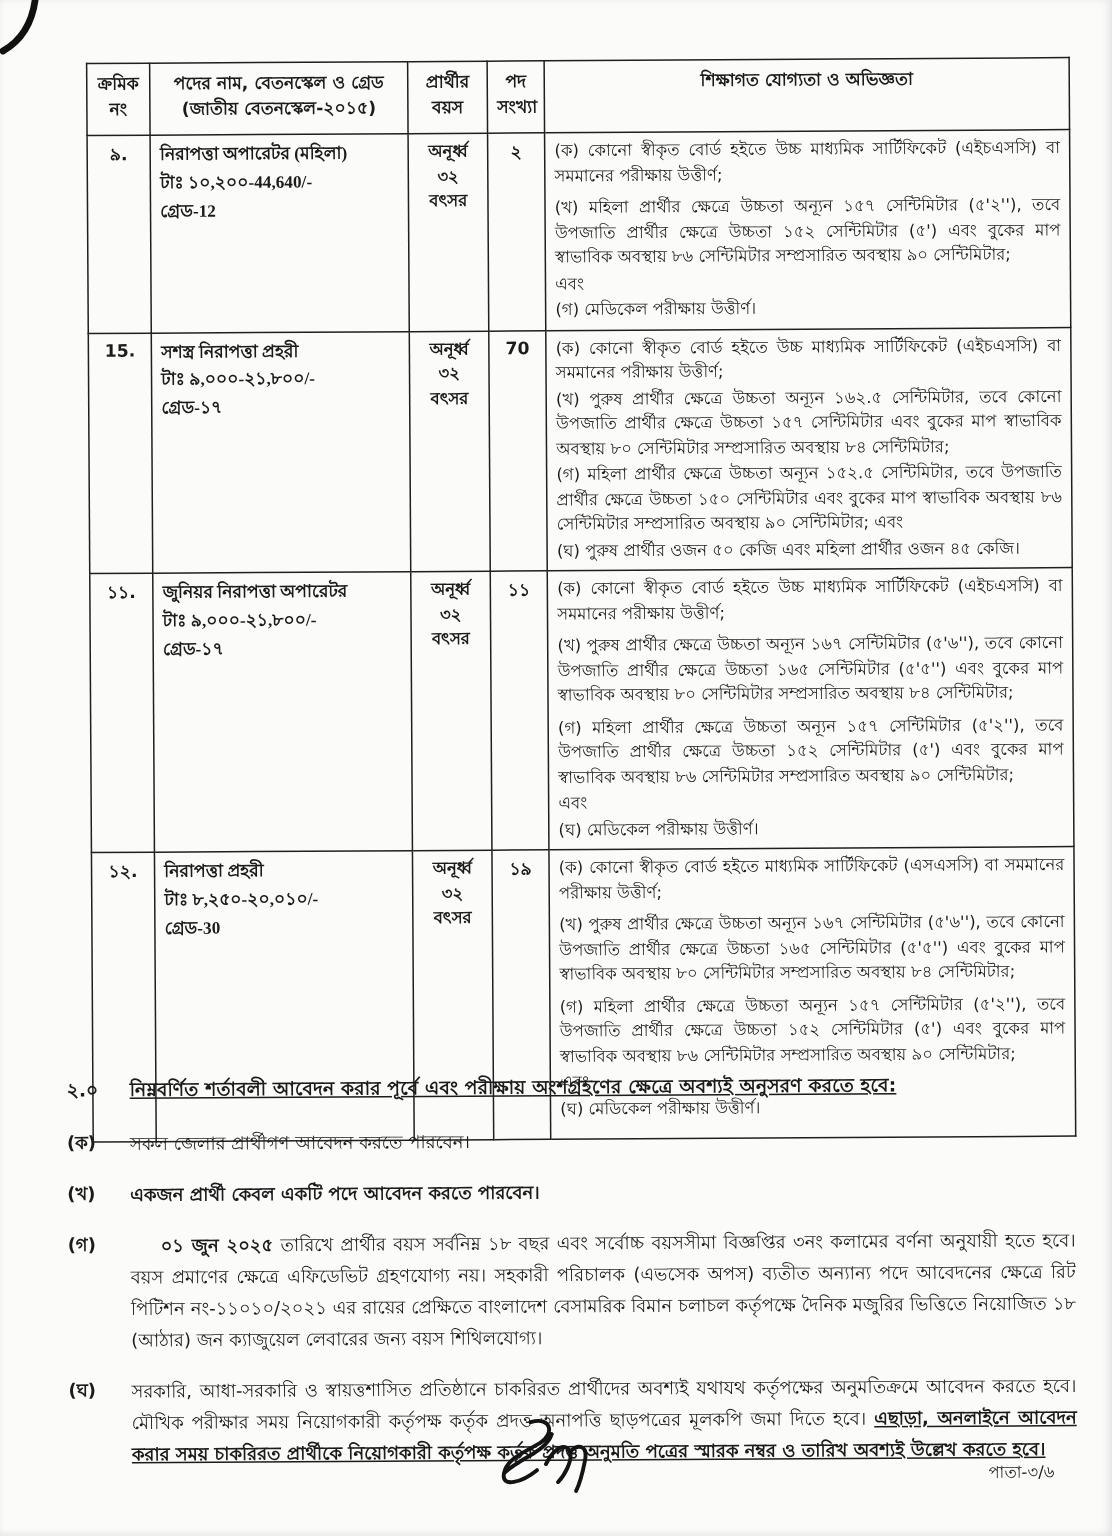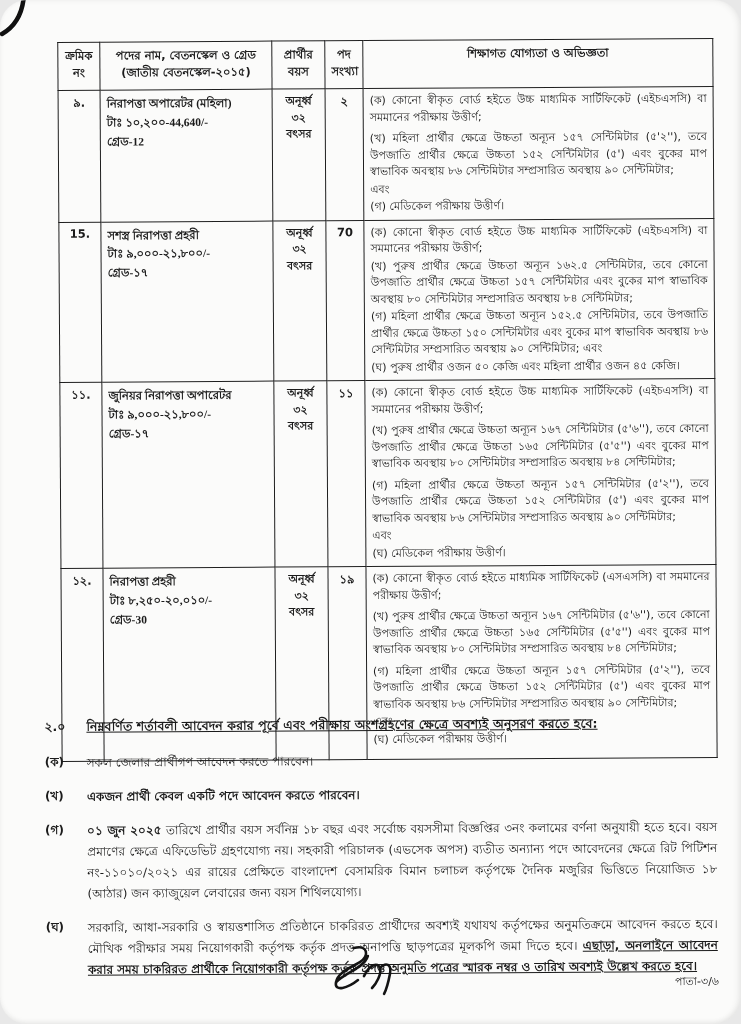--- a/index.html
+++ b/index.html
@@ -7,21 +7,20 @@
   .page {
     position: relative;
     width: 741px;
     height: 1024px;
     margin: 0 auto;
     background: #fbfbfa;
     overflow: hidden;
     font-family: "DejaVu Sans", "Liberation Sans", sans-serif;
     color: #1b1b1b;
     box-shadow: inset -3px 0 6px rgba(0,0,0,0.06), inset 0 -2px 5px rgba(0,0,0,0.05);
-    border-radius: 27px;
   }
   .scan-rotate { transform: rotate(-0.35deg); transform-origin: 50% 40%; }
 
   
   .artifact-topleft { position: absolute; top: 0; left: 0; width: 60px; height: 70px; }
 
   
   table.post-table {
     position: absolute;
     left: 57px; top: 40px;
@@ -67,27 +66,27 @@
 
   
   .notes { position: absolute; left: 40px; top: 716px; width: 672px; }
   .note-heading { display: flex; gap: 18px; font-size: 12.5px; margin-bottom: 15px; }
   .note-heading .num { font-weight: 700; min-width: 24px; }
   .note-heading .txt { font-weight: 700; text-decoration: underline; letter-spacing: 0.1px; }
   .note-item { display: flex; gap: 16px; margin-bottom: 13px; font-size: 12px; }
   .note-item .lbl { min-width: 26px; font-weight: 600; }
   .note-item .body { flex: 1; line-height: 1.75; text-align: justify; }
   .note-item.bold .body { font-weight: 700; }
-  .bold-lead { font-weight: 700; }
+  .bold-lead { font-weight: 700; margin-left: 20px; }
   .ul-bold { font-weight: 700; text-decoration: underline; }
 
   
   .signature { position: absolute; left: 318px; top: 942px; width: 90px; height: 62px; }
   .page-label {
-    position: absolute; right: 28px; top: 975px;
+    position: absolute; right: 44px; top: 975px;
     font-size: 11px; font-weight: 500; color: #222;
   }
 </style>
 </head>
 <body>
 
 <div class="page">
   <svg class="artifact-topleft" viewBox="0 0 60 70">
     <path d="M 24,-6 C 23,12 16,26 2,34" fill="none" stroke="#111" stroke-width="4.5" stroke-linecap="round"></path>
   </svg>

